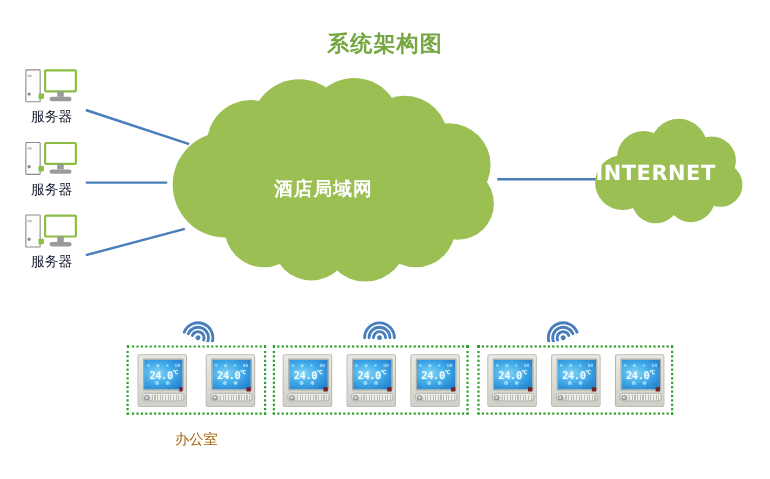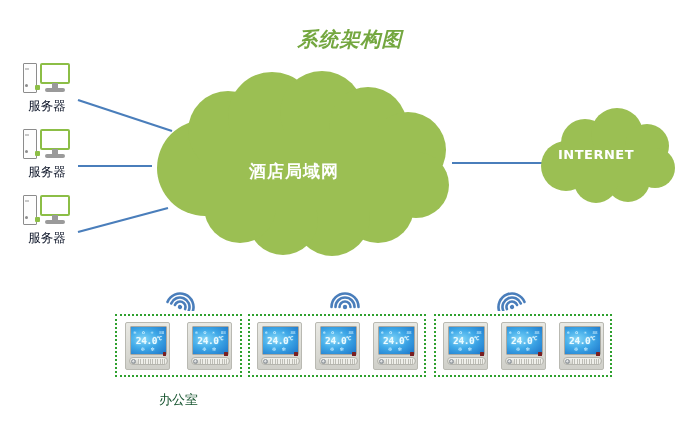--- a/index.html
+++ b/index.html
@@ -26,21 +26,20 @@
   #diagram-title {
     position: absolute;
     left: 0;
     top: 26px;
     width: 700px;
     text-align: center;
     font-size: 20px;
     font-weight: bold;
     color: #74A740;
     letter-spacing: 1px;
-    font-style: italic;
   }
 
   
   #net-svg {
     position: absolute;
     left: 0; top: 0;
     width: 700px;
     height: 435px;
   }
 
@@ -54,21 +53,21 @@
     left: 184px;
     top: 160px;
     width: 220px;
     font-size: 17px;
     letter-spacing: 1px;
   }
   #internet-cloud-label {
     left: 516px;
     top: 147px;
     width: 160px;
-    font-size: 13px;
+    font-size: 19px;
     letter-spacing: 0.5px;
   }
 
   
   .server-node {
     position: absolute;
     width: 78px;
     text-align: center;
   }
   .server-icon-wrap {
@@ -163,21 +162,21 @@
     box-sizing: border-box;
     display: flex;
     align-items: center;
     justify-content: space-around;
     background: #FFFFFF;
   }
   .zone-label {
     position: absolute;
     text-align: center;
     font-size: 13px;
-    color: #14532d;
+    color: #a16207;
   }
 
   
   .thermostat {
     position: relative;
     width: 45px;
     height: 48px;
     background: linear-gradient(180deg, #E9E9E4 0%, #DCDCD6 55%, #CFCFC9 100%);
     border: 1px solid #B9B9B2;
     border-radius: 2px;

